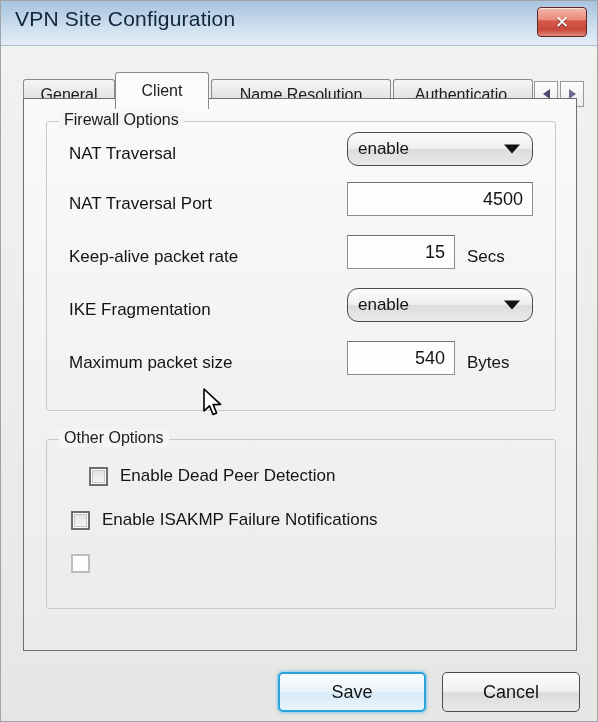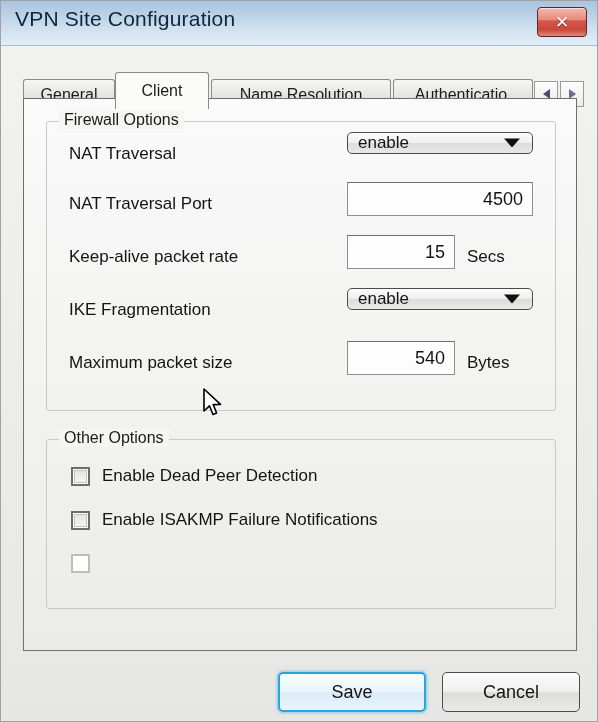--- a/index.html
+++ b/index.html
@@ -176,23 +176,23 @@
   .unit-label {
     position: absolute;
     font-size: 17px;
     color: #141414;
     white-space: nowrap;
   }
 
   .combo {
     position: absolute;
     box-sizing: border-box;
-    height: 22px;
+    height: 34px;
     border: 1px solid #4b4b4b;
-    border-radius: 5px;
+    border-radius: 11px;
     background: linear-gradient(180deg, #fcfcfc 0%, #efefee 48%, #dcdcda 52%, #e9e9e7 100%);
     cursor: pointer;
   }
   .combo .val {
     position: absolute;
     left: 10px;
     top: 50%;
     transform: translateY(-50%);
     font-size: 17px;
     color: #141414;
@@ -365,21 +365,21 @@
       <div class="row-label" style="left:22px; top:231px;">Maximum packet size</div>
       <div class="textbox" style="left:300px; top:219px; width:108px;">
         <div class="val">540</div>
       </div>
       <div class="unit-label" style="left:420px; top:231px;">Bytes</div>
     </div>
 
     <div class="group" id="group-other">
       <div class="group-title">Other Options</div>
 
-      <div class="check-row" style="left:24px; top:26px;">
+      <div class="check-row" style="left:42px; top:26px;">
         <div class="cbox filled"></div>
         <div class="lbl">Enable Dead Peer Detection</div>
       </div>
 
       <div class="check-row" style="left:24px; top:70px;">
         <div class="cbox filled"></div>
         <div class="lbl">Enable ISAKMP Failure Notifications</div>
       </div>
 
       <div class="check-row disabled" style="left:24px; top:114px;">

